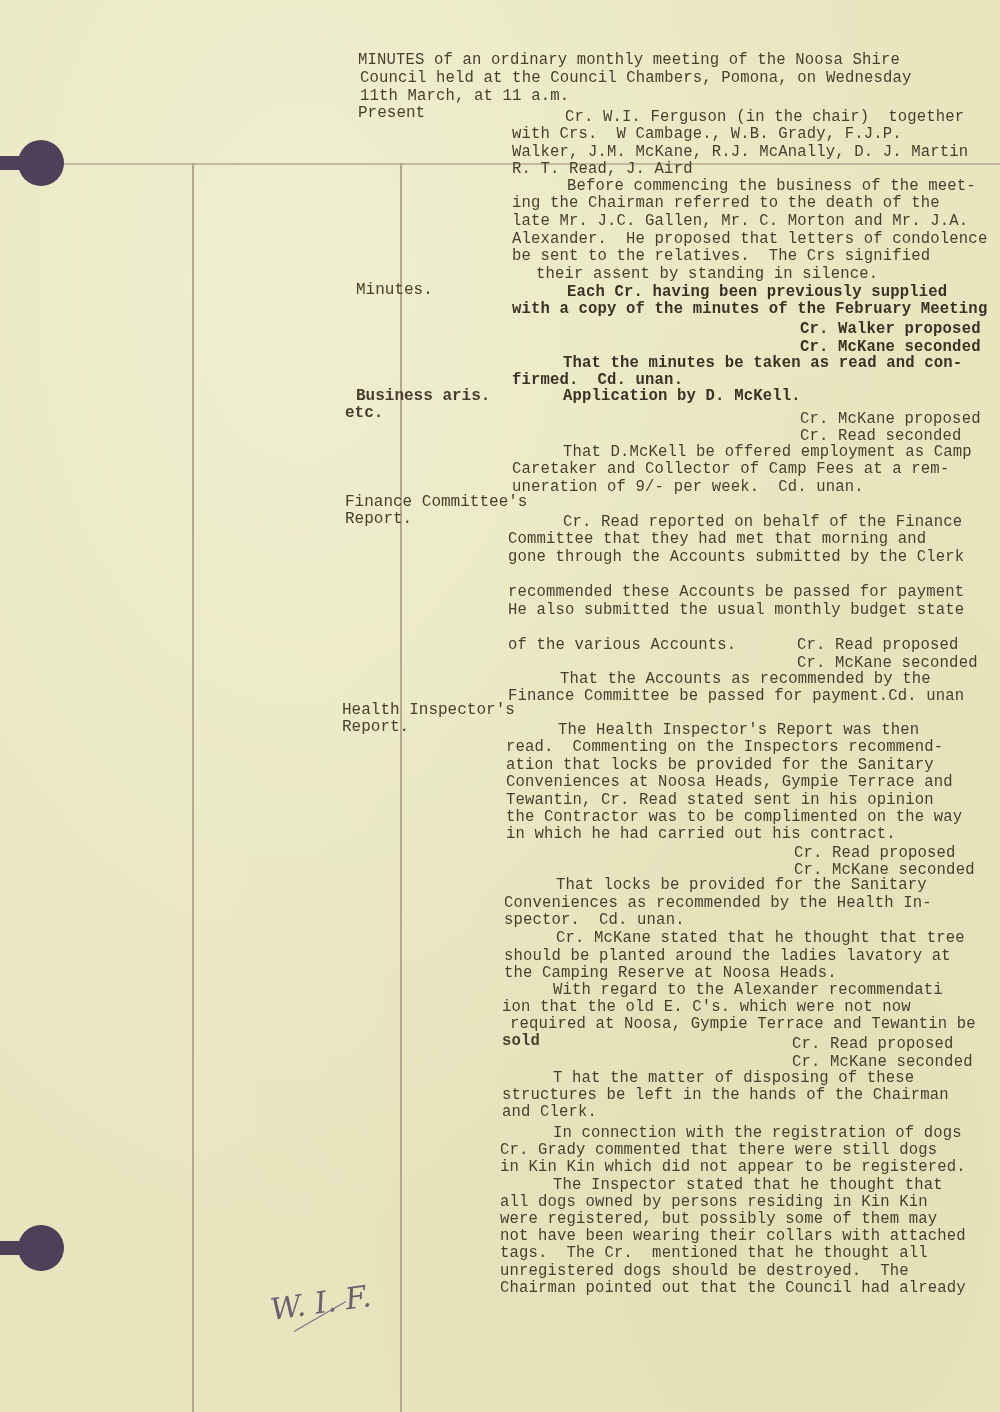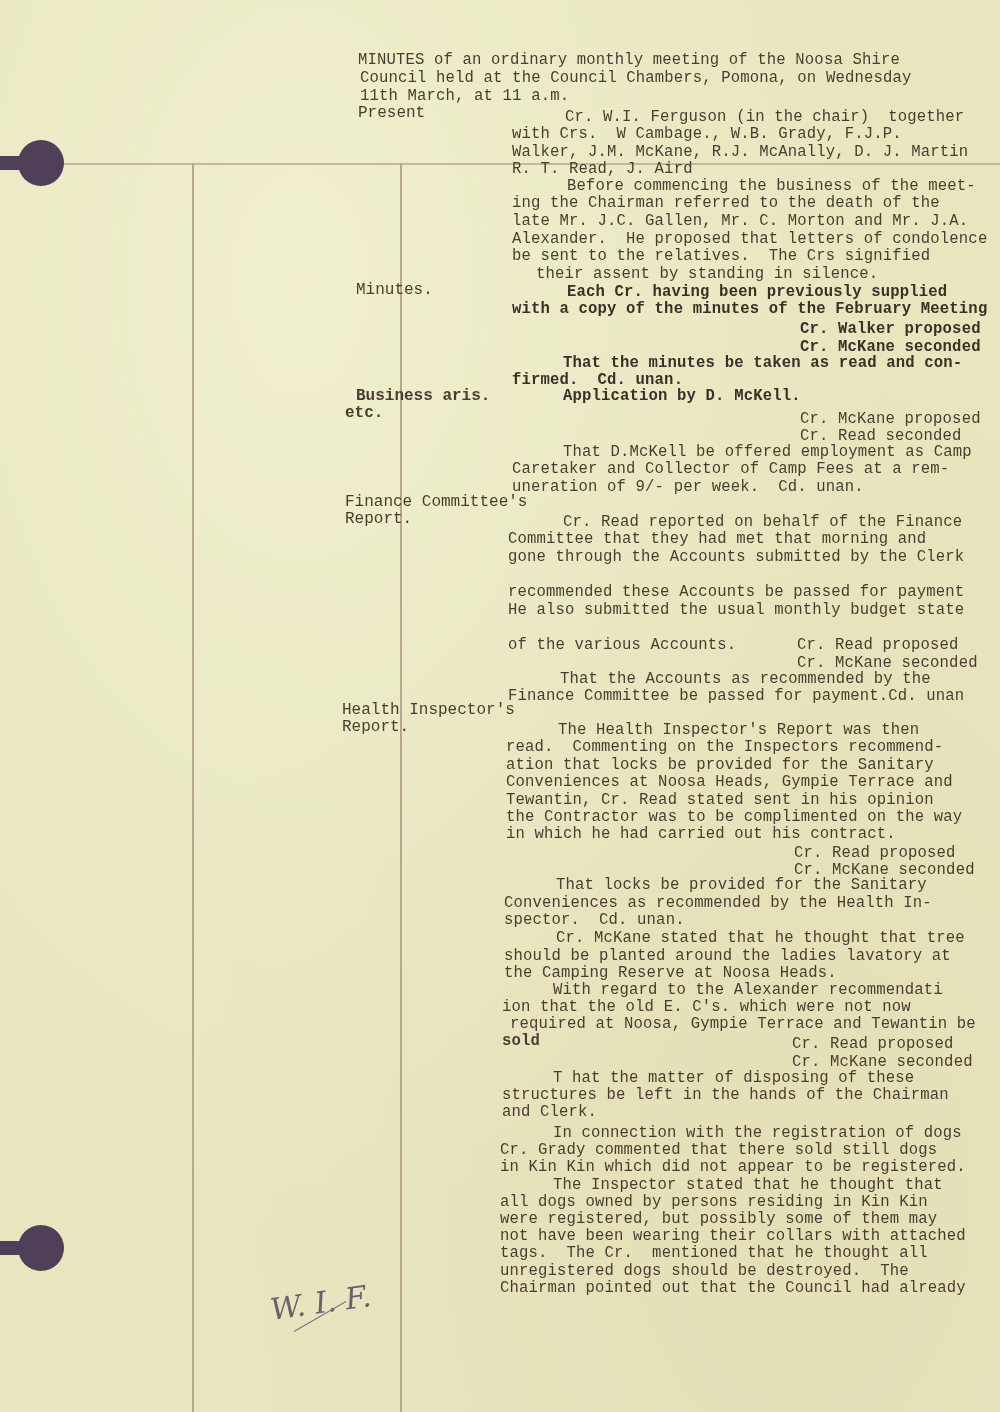--- a/index.html
+++ b/index.html
@@ -111,21 +111,21 @@
   <div class="line" style="left:553px;top:982px;">With regard to the Alexander recommendati</div>
   <div class="line" style="left:502px;top:999px;">ion that the old E. C's. which were not now</div>
   <div class="line" style="left:502px;top:1016px;margin-left:8px;">required at Noosa, Gympie Terrace and Tewantin be</div>
   <div class="line" style="left:502px;top:1033px;font-weight:bold;">sold</div>
   <div class="line" style="left:792px;top:1036px;">Cr. Read proposed</div>
   <div class="line" style="left:792px;top:1054px;">Cr. McKane seconded</div>
   <div class="line" style="left:553px;top:1070px;">T hat the matter of disposing of these</div>
   <div class="line" style="left:502px;top:1087px;">structures be left in the hands of the Chairman</div>
   <div class="line" style="left:502px;top:1104px;">and Clerk.</div>
   <div class="line" style="left:553px;top:1125px;">In connection with the registration of dogs</div>
-  <div class="line" style="left:500px;top:1142px;">Cr. Grady commented that there sold still dogs</div>
+  <div class="line" style="left:500px;top:1142px;">Cr. Grady commented that there were still dogs</div>
   <div class="line" style="left:500px;top:1159px;">in Kin Kin which did not appear to be registered.</div>
   <div class="line" style="left:553px;top:1177px;">The Inspector stated that he thought that</div>
   <div class="line" style="left:500px;top:1194px;">all dogs owned by persons residing in Kin Kin</div>
   <div class="line" style="left:500px;top:1211px;">were registered, but possibly some of them may</div>
   <div class="line" style="left:500px;top:1228px;">not have been wearing their collars with attached</div>
   <div class="line" style="left:500px;top:1245px;">tags.  The Cr.  mentioned that he thought all</div>
   <div class="line" style="left:500px;top:1263px;">unregistered dogs should be destroyed.  The</div>
   <div class="line" style="left:500px;top:1280px;">Chairman pointed out that the Council had already</div>
 
   <div class="initials">W. I. F.</div>

